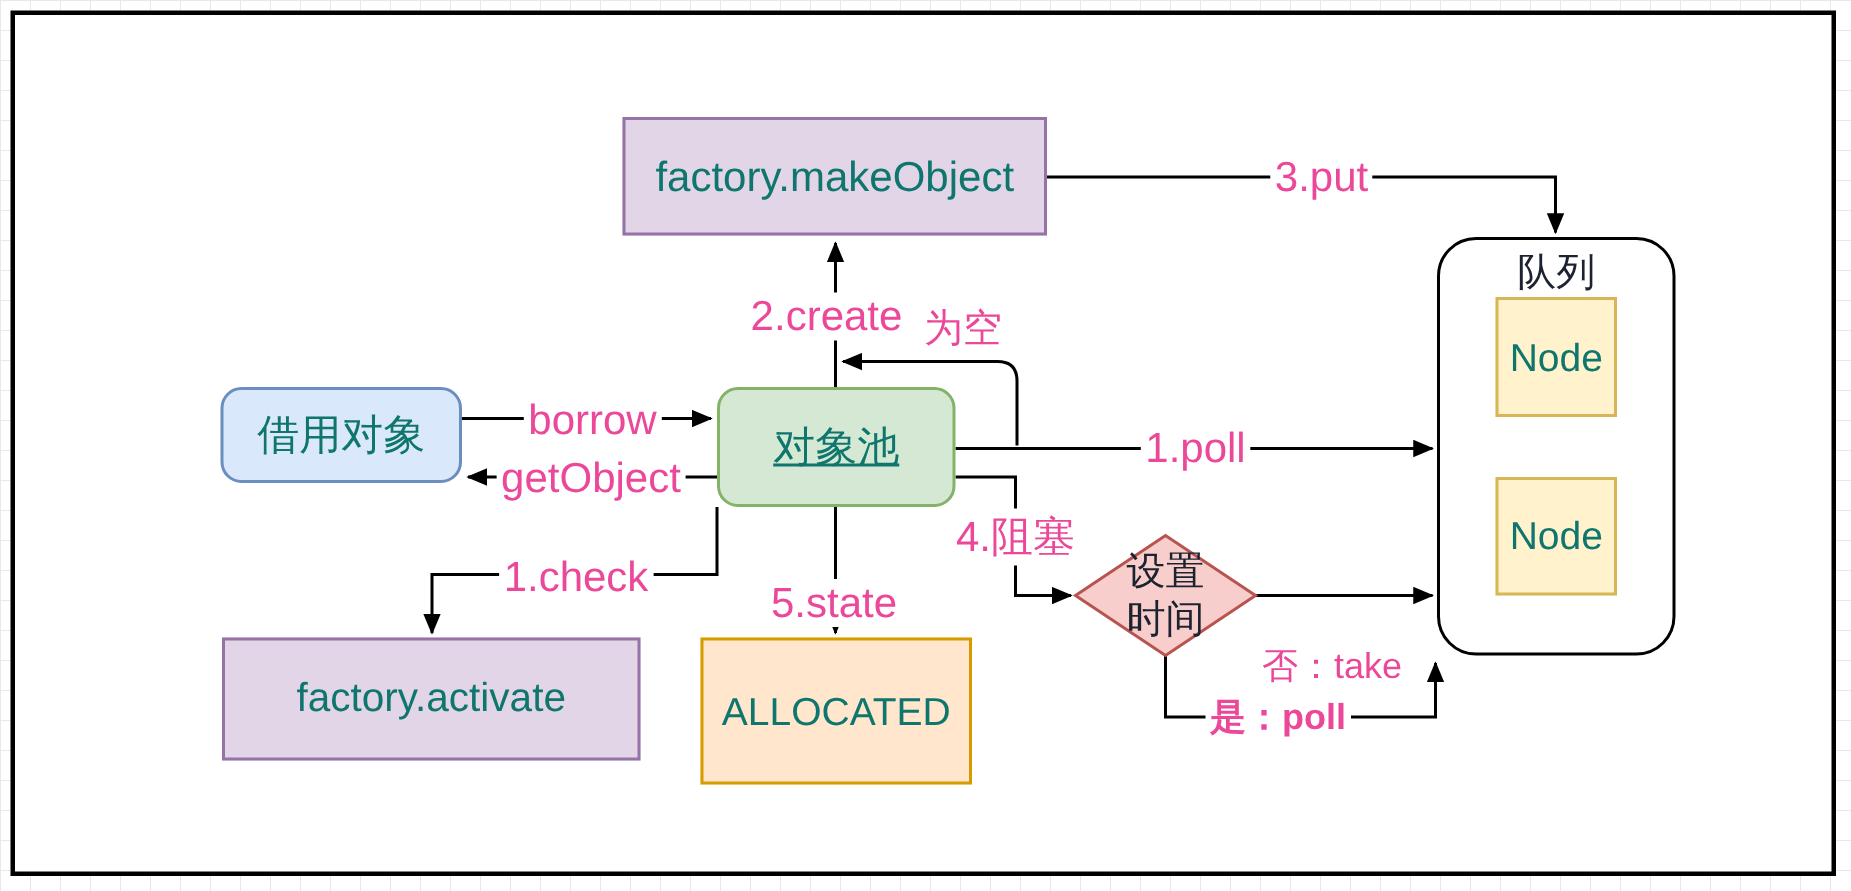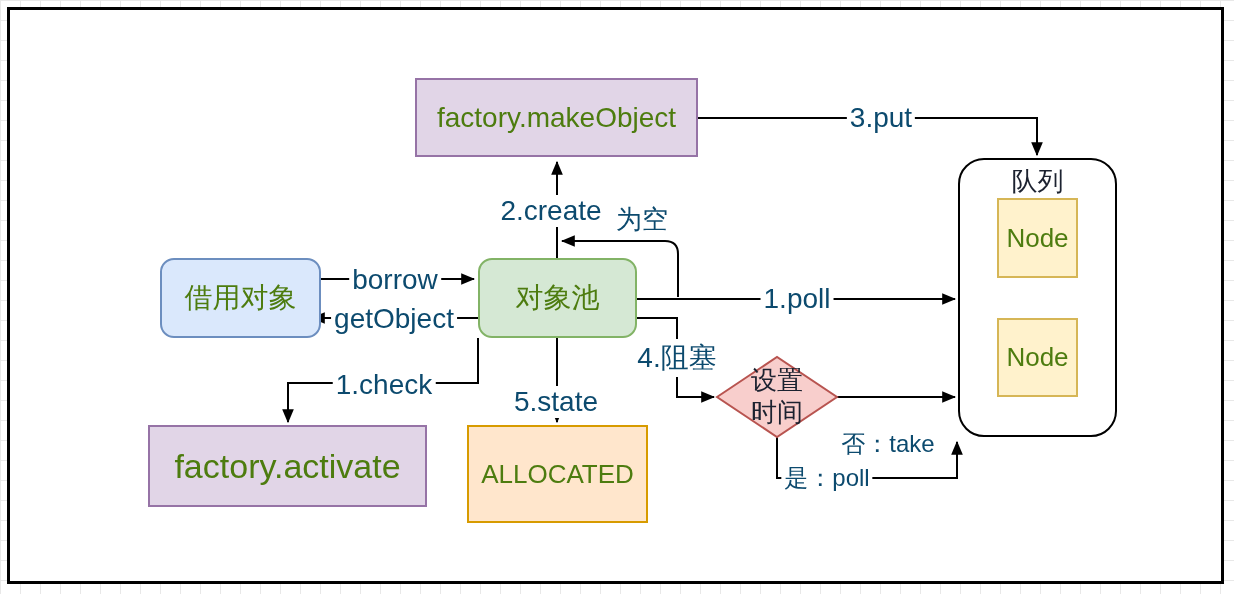--- a/index.html
+++ b/index.html
@@ -28,39 +28,39 @@
     position:absolute; left:120px; top:42px;
     font-size:24px; font-weight:bold;
     color:#b5b5b5; letter-spacing:1px;
     white-space:nowrap;
   }
   svg.edges { position:absolute; left:0; top:0; width:1234px; height:594px; }
 
   .node {
     position:absolute; box-sizing:border-box;
     display:flex; align-items:center; justify-content:center;
-    text-align:right; color:#4d7c0f;
+    text-align:right; color:#0f766e;
     white-space:nowrap;
   }
   .n-factory-make  { left:415px; top:78px;  width:283px; height:79px; background:#E1D5E7; border:2px solid #9673A6; font-size:28px; }
-  .n-borrowed      { left:147px; top:258px; width:161px; height:80px; background:#DAE8FC; border:2px solid #6C8EBF; border-radius:14px; font-size:28px;margin-left:13px; }
-  .n-pool          { left:478px; top:258px; width:159px; height:80px; background:#D5E8D4; border:2px solid #82B366; border-radius:14px; font-size:28px; }
+  .n-borrowed      { left:147px; top:258px; width:161px; height:64px; background:#DAE8FC; border:2px solid #6C8EBF; border-radius:14px; font-size:28px; }
+  .n-pool          { left:478px; top:258px; width:159px; height:80px; background:#D5E8D4; border:2px solid #82B366; border-radius:14px; font-size:28px;text-decoration:underline; }
   .n-queue         { left:958px; top:158px; width:159px; height:279px; background:#ffffff; border:2.5px solid #000000; border-radius:26px; }
   .queue-title     { position:absolute; left:958px; top:164px; width:159px; text-align:center; font-size:26px; color:#1c2230; }
   .n-node1         { left:997px; top:198px; width:81px; height:80px; background:#FFF2CC; border:2px solid #D6B656; font-size:26px; }
   .n-node2         { left:997px; top:318px; width:81px; height:79px; background:#FFF2CC; border:2px solid #D6B656; font-size:26px; }
-  .n-factory-check { left:148px; top:425px; width:279px; height:82px; background:#E1D5E7; border:2px solid #9673A6; font-size:34px; line-height:1.3; }
+  .n-factory-check { left:148px; top:425px; width:279px; height:82px; background:#E1D5E7; border:2px solid #9673A6; font-size:27px; line-height:1.3; }
   .n-allocated     { left:467px; top:425px; width:181px; height:98px; background:#FFE6CC; border:2px solid #D79B00; font-size:26px; }
   .diamond-label   { position:absolute; left:717px; top:365px; width:120px; text-align:center;
                      font-size:26px; line-height:1.22; color:#1c2230; }
 
   .edge-label {
     position:absolute; transform:translate(-50%,-50%);
     background:#ffffff; padding:0 3px;
-    font-size:28px; color:#0c4a6e; white-space:nowrap;
+    font-size:28px; color:#ec4899; white-space:nowrap;
   }
   .edge-label.small { font-size:24px; }
   .edge-label.cjk   { font-size:26px; }
 </style>
 </head>
 <body>
 
 <div class="page">
 
   <div class="canvas"></div>
@@ -124,17 +124,17 @@
   </div>
 
   <div class="edge-label" style="left:395px; top:280px;">borrow</div>
   <div class="edge-label" style="left:394px; top:319px;">getObject</div>
   <div class="edge-label" style="left:551px; top:211px;">2.create</div>
   <div class="edge-label cjk" style="left:642px; top:219px;">为空</div>
   <div class="edge-label" style="left:881px; top:118px;">3.put</div>
   <div class="edge-label" style="left:797px; top:299px;">1.poll</div>
   <div class="edge-label" style="left:677px; top:358px;">4.阻塞</div>
   <div class="edge-label small" style="left:888px; top:396px;margin-top:48px;">否：take</div>
-  <div class="edge-label small" style="left:827px; top:478px;">是：poll</div>
+  <div class="edge-label small" style="left:852px; top:478px;font-weight:bold;">是：poll</div>
   <div class="edge-label" style="left:384px; top:385px;">1.check</div>
   <div class="edge-label" style="left:556px; top:402px;">5.state</div>
 
 </div>
 
 </body></html>

